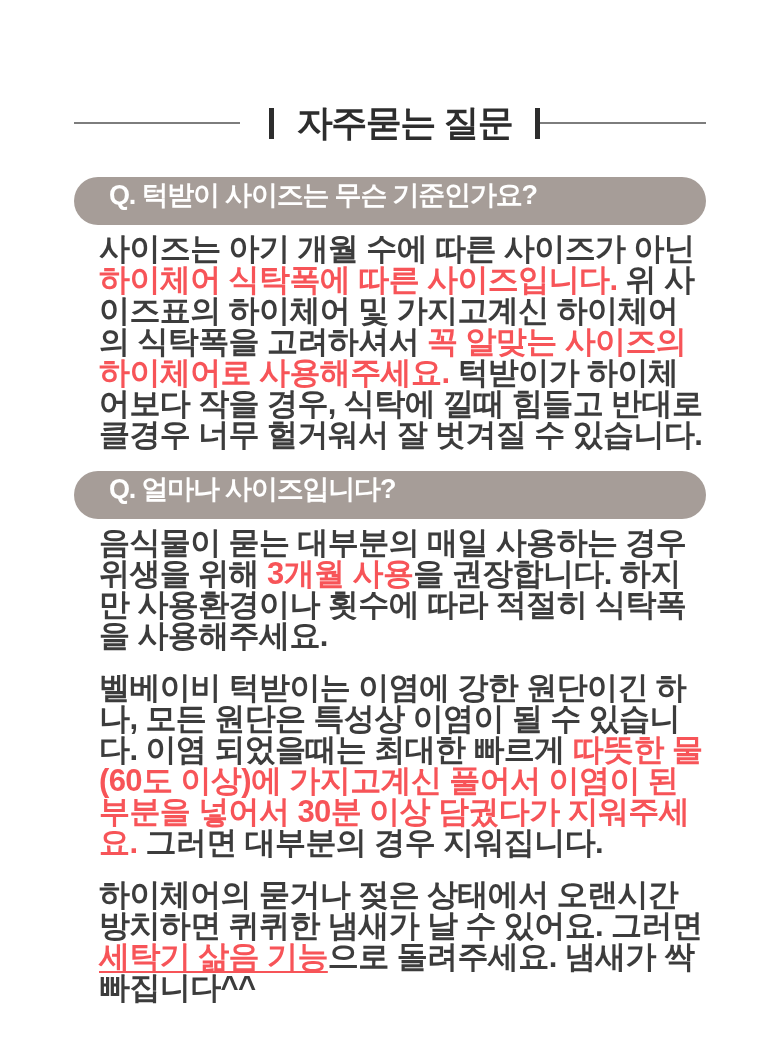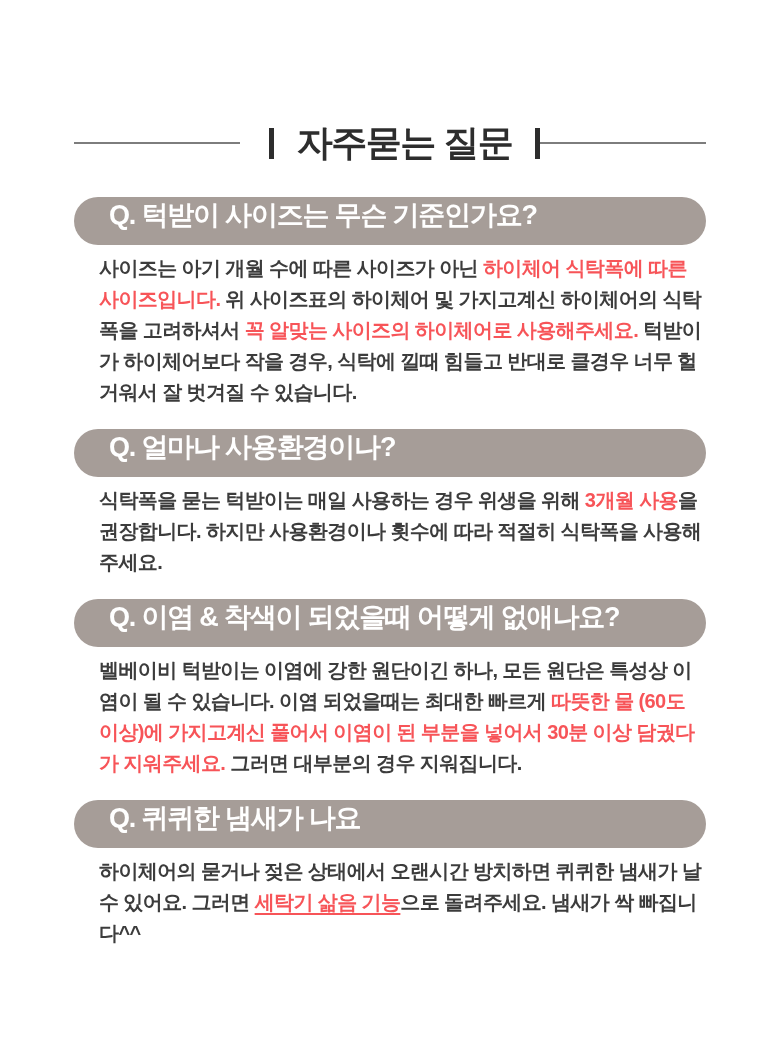--- a/index.html
+++ b/index.html
@@ -11,42 +11,42 @@
     --line:#7d7d7d;
   }
   html,body{margin:0;padding:0;background:#ffffff;}
   body{
     width:780px;min-height:1053px;
     font-family:"Liberation Sans","DejaVu Sans",sans-serif;
     -webkit-font-smoothing:antialiased;
   }
   .container{width:632px;margin:0 auto;padding-top:100px;}
   
-  .title-row{display:flex;align-items:center;height:46px;margin-bottom:31px;margin-top:20px;}
+  .title-row{display:flex;align-items:center;height:46px;margin-bottom:31px;}
   .hline{flex:1;height:2px;background:var(--line);}
   .vbar{width:5px;height:31px;background:var(--title-text);flex:0 0 auto;}
   .vbar.left{margin-left:29px;margin-right:23px;}
   .vbar.right{margin-left:23px;margin-right:0;}
   .page-title{
     margin:0;font-size:36px;font-weight:bold;color:var(--title-text);
     letter-spacing:-1.5px;white-space:nowrap;line-height:1;
   }
   
   .faq-item{margin:0;}
   .q-pill{
     height:48px;border-radius:25px;background:var(--pill);
     display:flex;align-items:center;padding:0 20px 12px 35px;box-sizing:border-box;
   }
   .q-text{
     color:var(--pill-text);font-size:27px;font-weight:bold;
     letter-spacing:-1.2px;white-space:nowrap;line-height:1;
   }
   .answer{
     margin:8px 0 21px 25px;max-width:607px;
-    font-size:20px;line-height:31px;font-weight:600;
+    font-size:31px;line-height:31px;font-weight:600;
     color:var(--body-text);letter-spacing:-0.6px;
     word-break:break-all;
   }
   .seg-red{color:var(--red);}
   .seg-red-underline{
     color:var(--red);
     text-decoration:underline;
     text-decoration-color:var(--red);
     text-decoration-thickness:2px;
     text-underline-offset:4px;
@@ -68,32 +68,26 @@
   <div id="faq-list">
   <section class="faq-item">
     <div class="q-pill">
       <span class="q-text">Q. 턱받이 사이즈는 무슨 기준인가요?</span>
     </div>
     <p class="answer"><span>사이즈는 아기 개월 수에 따른 사이즈가 아닌 </span><span class="seg-red">하이체어 식탁폭에 따른 사이즈입니다.</span><span> 위 사이즈표의 하이체어 및 가지고계신 하이체어의 식탁폭을 고려하셔서 </span><span class="seg-red">꼭 알맞는 사이즈의 하이체어로 사용해주세요.</span><span> 턱받이가 하이체어보다 작을 경우, 식탁에 낄때 힘들고 반대로 클경우 너무 헐거워서 잘 벗겨질 수 있습니다.</span></p>
   </section>
 
   <section class="faq-item">
     <div class="q-pill">
-      <span class="q-text">Q. 얼마나 사용환경이나?</span>
+      <span class="q-text">Q. 얼마나 사이즈입니다?</span>
     </div>
-    <p class="answer"><span>식탁폭을 묻는 턱받이는 매일 사용하는 경우 위생을 위해 </span><span class="seg-red">3개월 사용</span><span>을 권장합니다. 하지만 사용환경이나 횟수에 따라 적절히 식탁폭을 사용해주세요.</span></p>
+    <p class="answer"><span>음식물이 묻는 대부분의 매일 사용하는 경우 위생을 위해 </span><span class="seg-red">3개월 사용</span><span>을 권장합니다. 하지만 사용환경이나 횟수에 따라 적절히 식탁폭을 사용해주세요.</span></p>
   </section>
 
   <section class="faq-item">
-    <div class="q-pill">
-      <span class="q-text">Q. 이염 &amp; 착색이 되었을때 어떻게 없애나요?</span>
-    </div>
     <p class="answer"><span>벨베이비 턱받이는 이염에 강한 원단이긴 하나, 모든 원단은 특성상 이염이 될 수 있습니다. 이염 되었을때는 최대한 빠르게 </span><span class="seg-red">따뜻한 물 (60도 이상)에 가지고계신 풀어서 이염이 된 부분을 넣어서 30분 이상 담궜다가 지워주세요.</span><span> 그러면 대부분의 경우 지워집니다.</span><br></p>
   </section>
 
   <section class="faq-item">
-    <div class="q-pill">
-      <span class="q-text">Q. 퀴퀴한 냄새가 나요</span>
-    </div>
     <p class="answer"><span>하이체어의 묻거나 젖은 상태에서 오랜시간 방치하면 퀴퀴한 냄새가 날 수 있어요. 그러면 </span><span class="seg-red-underline">세탁기 삶음 기능</span><span>으로 돌려주세요. 냄새가 싹 빠집니다^^</span></p>
   </section>
 </div>
 </div>
 
 </body></html>

